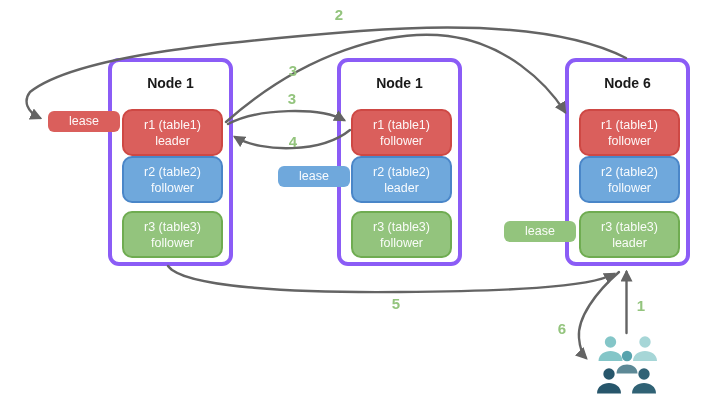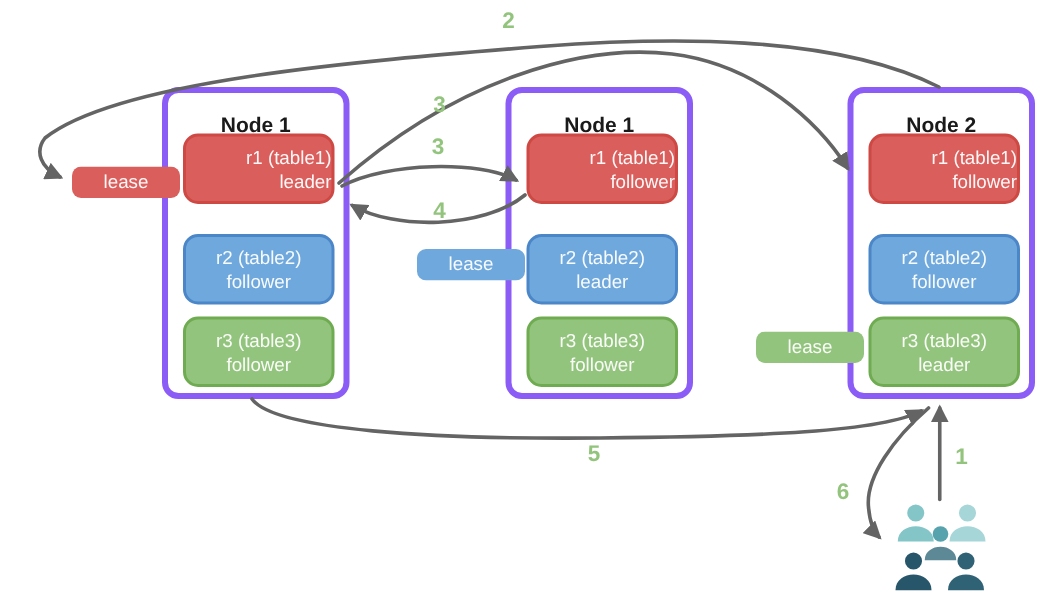--- a/index.html
+++ b/index.html
@@ -41,21 +41,21 @@
     border-radius: 10px;
     border: 2px solid transparent;
     color: rgba(255,255,255,0.95);
     font-size: 12.5px;
     line-height: 1.28;
     text-align: center;
     display: flex;
     flex-direction: column;
     justify-content: center;
   }
-  .rep1 { top: 27px; text-align: right; }
+  .rep1 { top: 47px; }
   .rep2 { top: 94px; }
   .rep3 { top: 149px; text-align: center; }
   .red   { background: #da5f5c; border-color: #ce4844; }
   .blue  { background: #6fa8dc; border-color: #4a86c8; }
   .green { background: #93c47d; border-color: #6fac51; }
   .lease {
     position: absolute;
     width: 72px;
     height: 21px;
     box-sizing: border-box;
@@ -127,21 +127,21 @@
       <div>r2 (table2)</div>
       <div>leader</div>
     </div>
     <div class="rep green rep3">
       <div>r3 (table3)</div>
       <div>follower</div>
     </div>
   </div>
 
   <div class="node" id="node3">
-    <div class="node-title">Node 2</div>
+    <div class="node-title">Node 6</div>
     <div class="rep red rep1">
       <div>r1 (table1)</div>
       <div>follower</div>
     </div>
     <div class="rep blue rep2">
       <div>r2 (table2)</div>
       <div>follower</div>
     </div>
     <div class="rep green rep3">
       <div>r3 (table3)</div>

